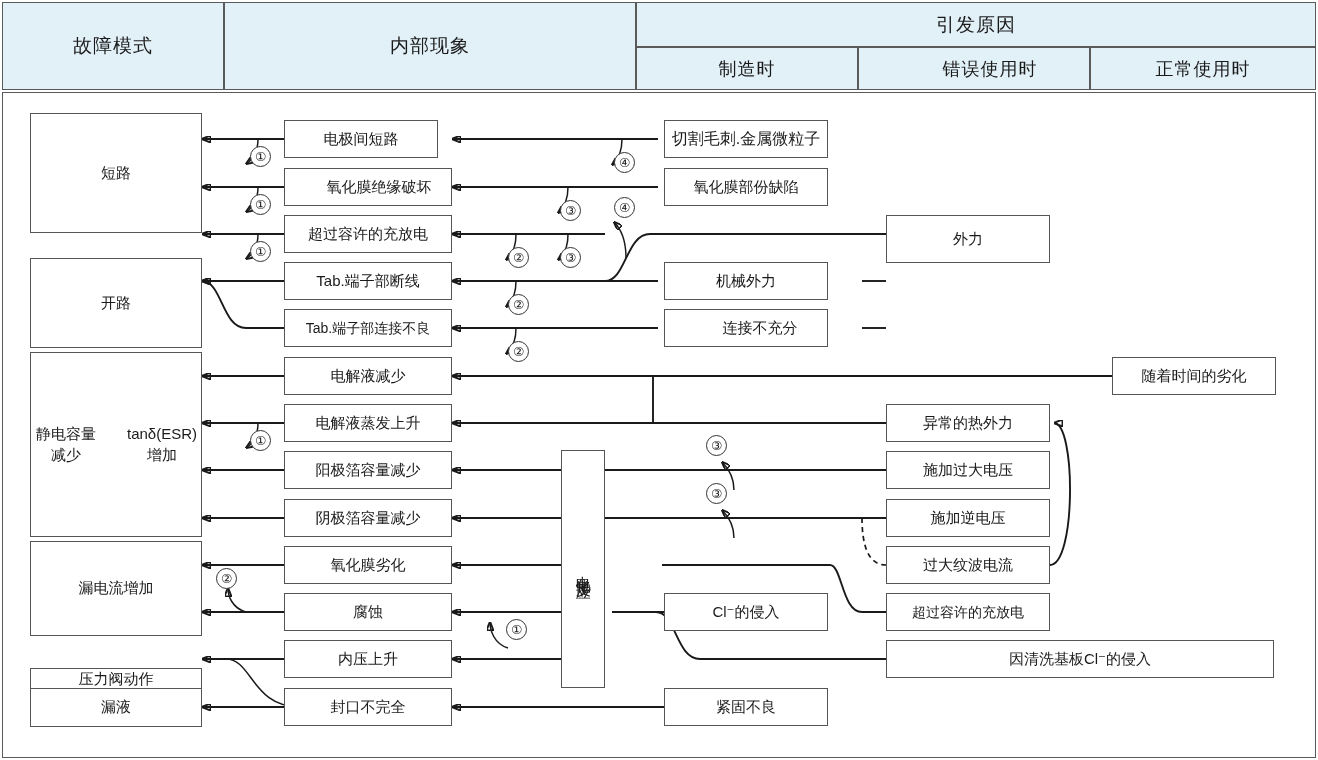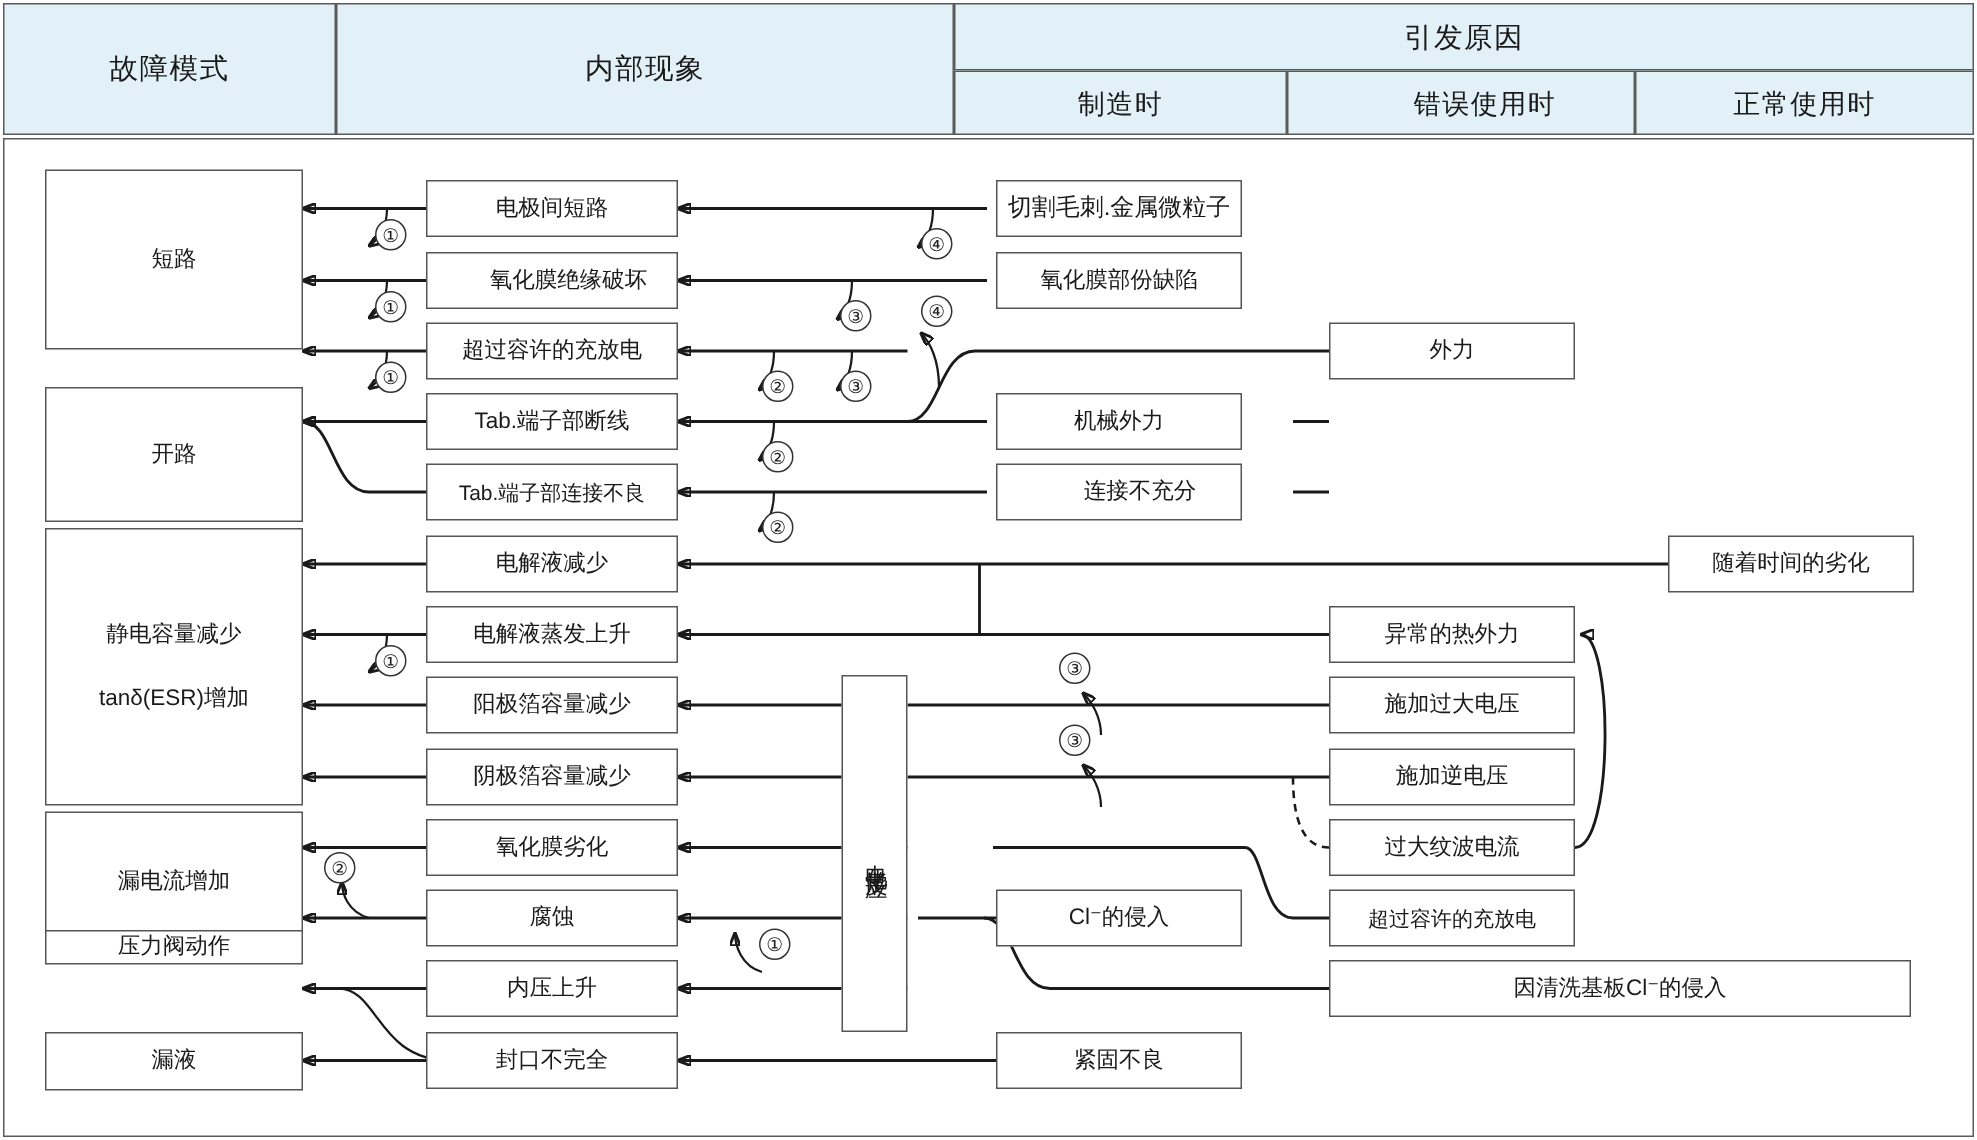--- a/index.html
+++ b/index.html
@@ -11,21 +11,21 @@
        display:flex;align-items:center;justify-content:center;color:#1a1a1a;font-size:19px;letter-spacing:1px;}
   .hdr-sub{font-size:18px;text-align:right;}
 
   
   .frame{position:absolute;box-sizing:border-box;border:1.6px solid #5a5a5a;background:#fff;}
 
   
   .box{position:absolute;box-sizing:border-box;border:1.7px solid #555;background:#fff;
        display:flex;align-items:center;justify-content:center;text-align:center;
        color:#1a1a1a;font-size:15px;line-height:1.35;z-index:3;}
-  .box.big{font-size:15px;flex-direction:column;gap:22px;}
+  .box.big{font-size:15px;flex-direction:row;gap:22px;}
   .box.vert{writing-mode:vertical-rl;text-orientation:upright;letter-spacing:2px;font-size:15px;}
 
   
   .mark{position:absolute;width:19px;height:19px;border:1.3px solid #333;border-radius:50%;
         display:flex;align-items:center;justify-content:center;font-size:12.5px;color:#222;
         background:#fff;z-index:6;font-family:"DejaVu Sans",sans-serif;}
 
   svg.wires{position:absolute;left:0;top:0;width:1318px;height:760px;z-index:1;pointer-events:none;}
   svg.wires path,svg.wires line{fill:none;stroke:#1a1a1a;stroke-width:1.9;}
   svg.wires .thin{stroke-width:1.5;}
@@ -148,28 +148,28 @@
   <div class="box" style="left:30px;top:258px;width:172px;height:90px;">
     <span>开路</span>
   </div>
   <div class="box big" style="left:30px;top:352px;width:172px;height:185px;">
     <span>静电容量减少</span>
     <span>tanδ(ESR)增加</span>
   </div>
   <div class="box" style="left:30px;top:541px;width:172px;height:95px;">
     <span>漏电流增加</span>
   </div>
-  <div class="box" style="left:30px;top:620px;width:172px;height:23px;">
+  <div class="box" style="left:30px;top:668px;width:172px;height:23px;">
     <span>压力阀动作</span>
   </div>
   <div class="box" style="left:30px;top:688px;width:172px;height:39px;">
     <span>漏液</span>
   </div>
 
-  <div class="box" style="left:284px;top:120px;width:168px;height:38px;justify-content:center;">
+  <div class="box" style="left:284px;top:120px;width:154px;height:38px;justify-content:center;">
     <span>电极间短路</span>
   </div>
   <div class="box" style="left:284px;top:168px;width:168px;height:38px;padding-left:22px;">
     <span>氧化膜绝缘破坏</span>
   </div>
   <div class="box" style="left:284px;top:215px;width:168px;height:38px;">
     <span>超过容许的充放电</span>
   </div>
   <div class="box" style="left:284px;top:262px;width:168px;height:38px;justify-content:center;">
     <span>Tab.端子部断线</span>
@@ -215,21 +215,21 @@
   <div class="box" style="left:664px;top:262px;width:164px;height:38px;">
     <span>机械外力</span>
   </div>
   <div class="box" style="left:664px;top:309px;width:164px;height:38px;padding-left:28px;">
     <span>连接不充分</span>
   </div>
   <div class="box" style="left:664px;top:593px;width:164px;height:38px;">
     <span>Cl⁻的侵入</span>
   </div>
 
-  <div class="box" style="left:886px;top:215px;width:164px;height:38px;">
+  <div class="box" style="left:886px;top:215px;width:164px;height:48px;">
     <span>外力</span>
   </div>
   <div class="box" style="left:886px;top:404px;width:164px;height:38px;">
     <span>异常的热外力</span>
   </div>
   <div class="box" style="left:886px;top:451px;width:164px;height:38px;">
     <span>施加过大电压</span>
   </div>
   <div class="box" style="left:886px;top:499px;width:164px;height:38px;">
     <span>施加逆电压</span>

